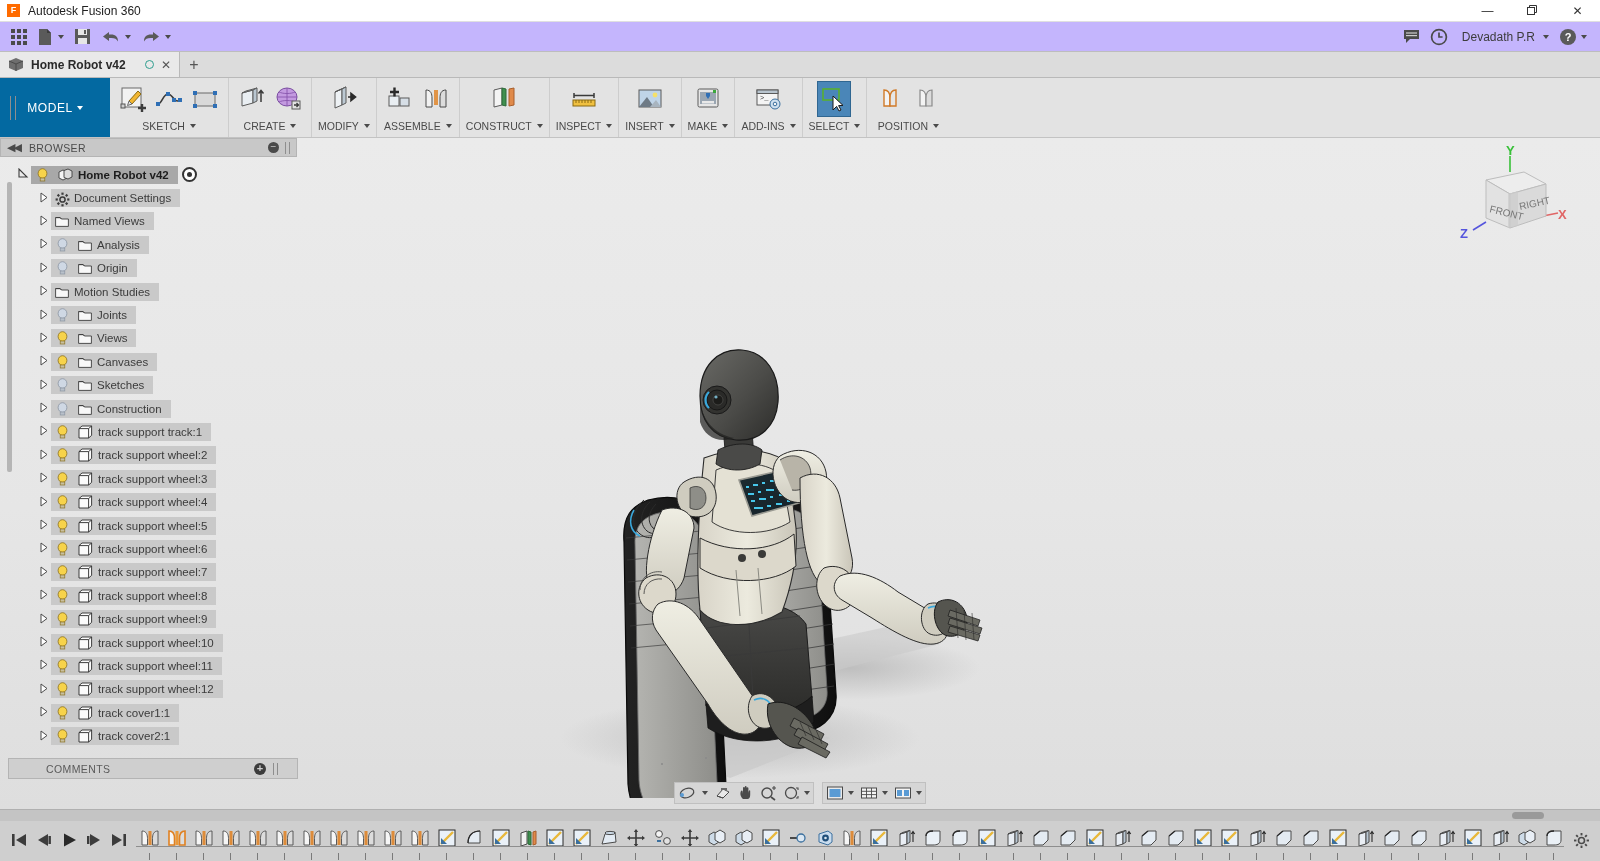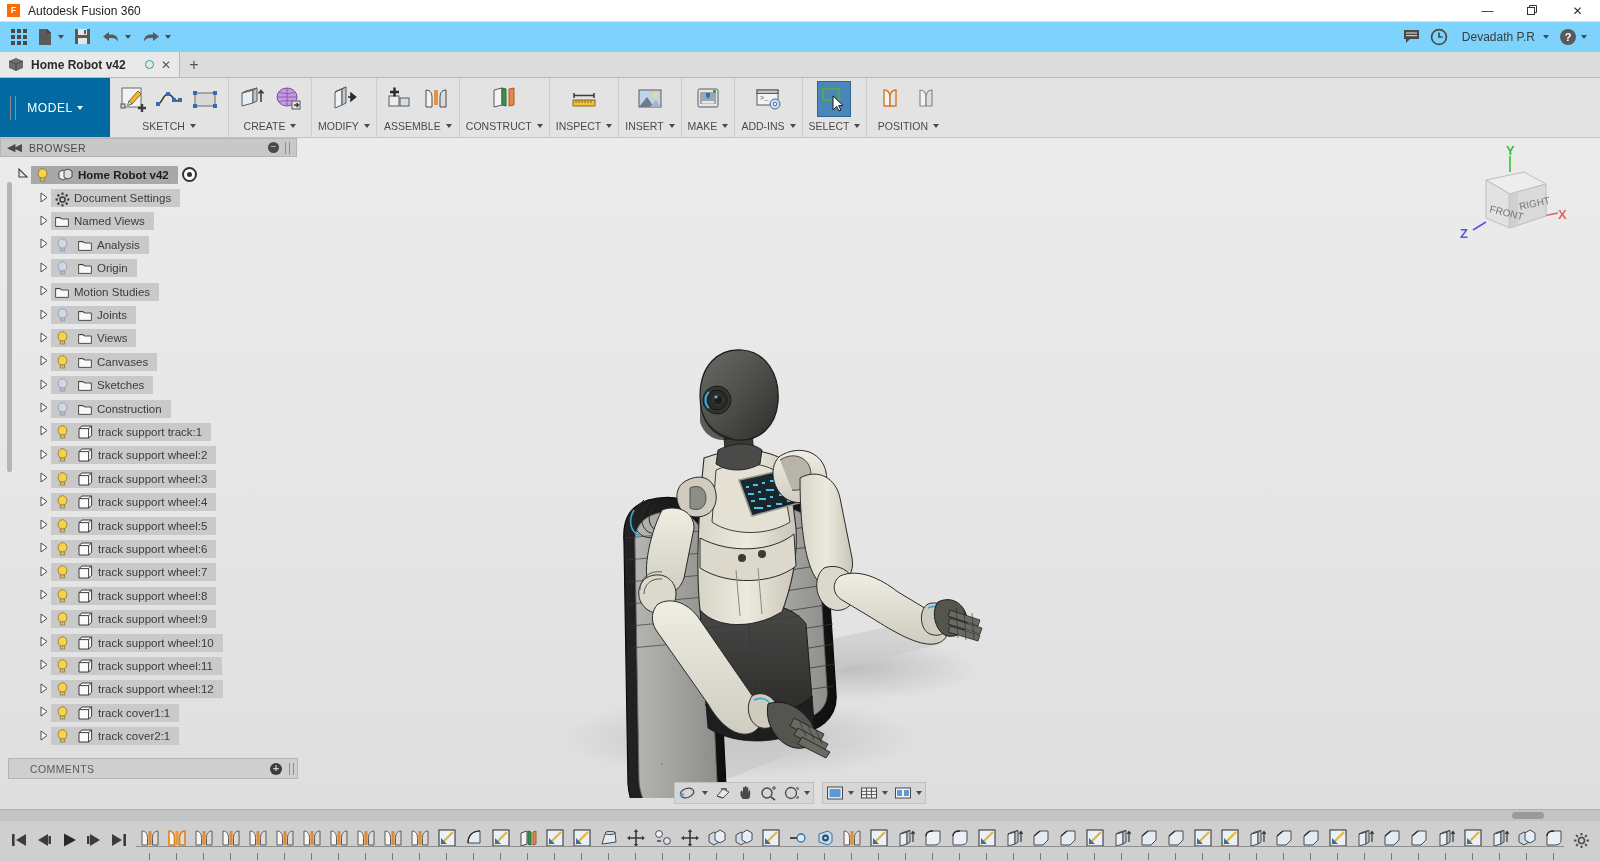--- a/index.html
+++ b/index.html
@@ -29,21 +29,21 @@
   .tb-title { font-size: 12px; color: #222; }
   .tb-spacer { flex: 1; }
   .tb-btn {
     width: 45px; height: 22px; display: flex; align-items: center; justify-content: center;
     color: #333;
   }
   .tb-glyph { font-size: 12px; line-height: 1; }
 
   
   .qat {
-    height: 30px; flex: 0 0 30px; background: #7dd3fc;
+    height: 30px; flex: 0 0 30px; background: #c4b5fd;
     display: flex; align-items: center; padding-left: 6px;
     border-bottom: 1px solid #bdbdbd;
   }
   .qat-item { display: flex; align-items: center; height: 26px; padding: 0 5px; cursor: default; }
   .qat-right { margin-left: auto; display: flex; align-items: center; padding-right: 8px; }
   .qat-user { font-size: 12px; color: #3c3c3c; padding: 0 4px; }
   .caret { width: 0; height: 0; border-left: 3.5px solid transparent; border-right: 3.5px solid transparent;
            border-top: 4px solid #4a4a4a; margin-left: 4px; display: inline-block; }
   .caret.w { border-top-color: #ffffff; }
 
@@ -118,21 +118,21 @@
   .pill.root .txt { font-weight: bold; color: #1c1c1c; font-size: 11.5px; }
   .folder-ico { width: 14px; height: 12px; flex: 0 0 14px; }
   .comp-ico { width: 15px; height: 14px; flex: 0 0 15px; }
   .root-target { width: 15px; height: 15px; border: 2px solid #333; border-radius: 50%; margin-left: 4px;
                  display: flex; align-items: center; justify-content: center; background: #fff; }
   .root-target i { width: 5px; height: 5px; border-radius: 50%; background: #333; display:block;}
 
   
   .comments {
     position: absolute; left: 8px; bottom: 6px; width: 290px; height: 21px;
-    background: #cfcfcf; border: 1px solid #b4b4b4; display: flex; align-items: center; padding: 0 3px;
+    background: #cfcfcf; border: 1px solid #b4b4b4; display: flex; align-items: center; padding: 0 19px;
   }
   .comments .lbl { font-size: 10.5px; color: #5a5a5a; letter-spacing: .4px; margin-left: 18px; }
   .cm-add { margin-left: auto; width: 12px; height: 12px; border-radius: 50%; background: #3c3c3c; color: #cfcfcf;
             font-size: 11px; line-height: 11px; text-align: center; font-weight: bold; }
   .cm-grip { width: 5px; height: 12px; margin-left: 7px; border-left: 1px solid #8e8e8e; border-right: 1px solid #8e8e8e; }
 
   
   .viewport { position: absolute; inset: 0; background: linear-gradient(180deg,#ebebeb 0%,#e6e6e6 55%,#dedede 100%); }
 
   

